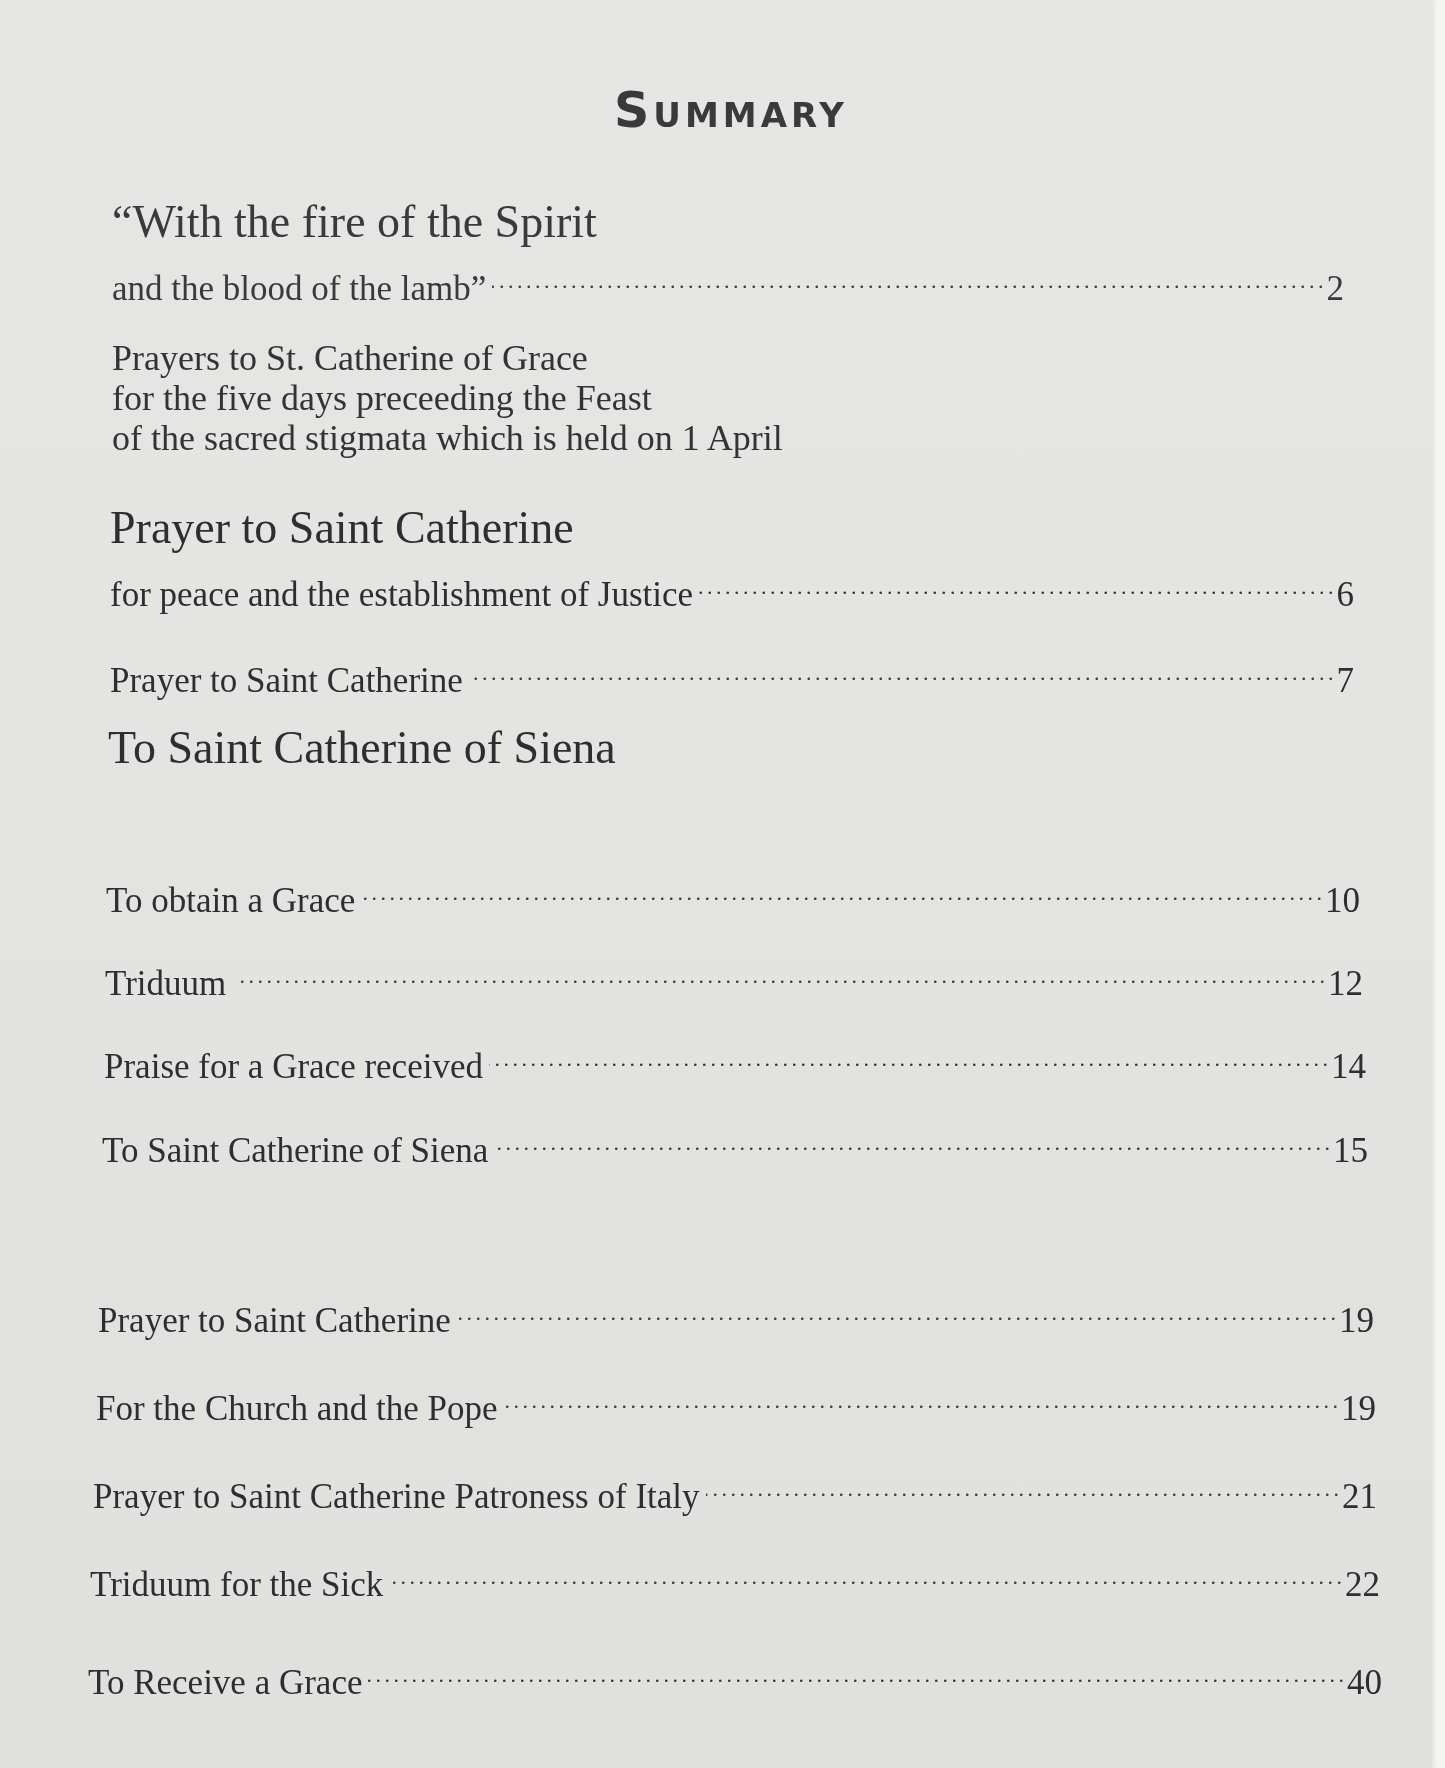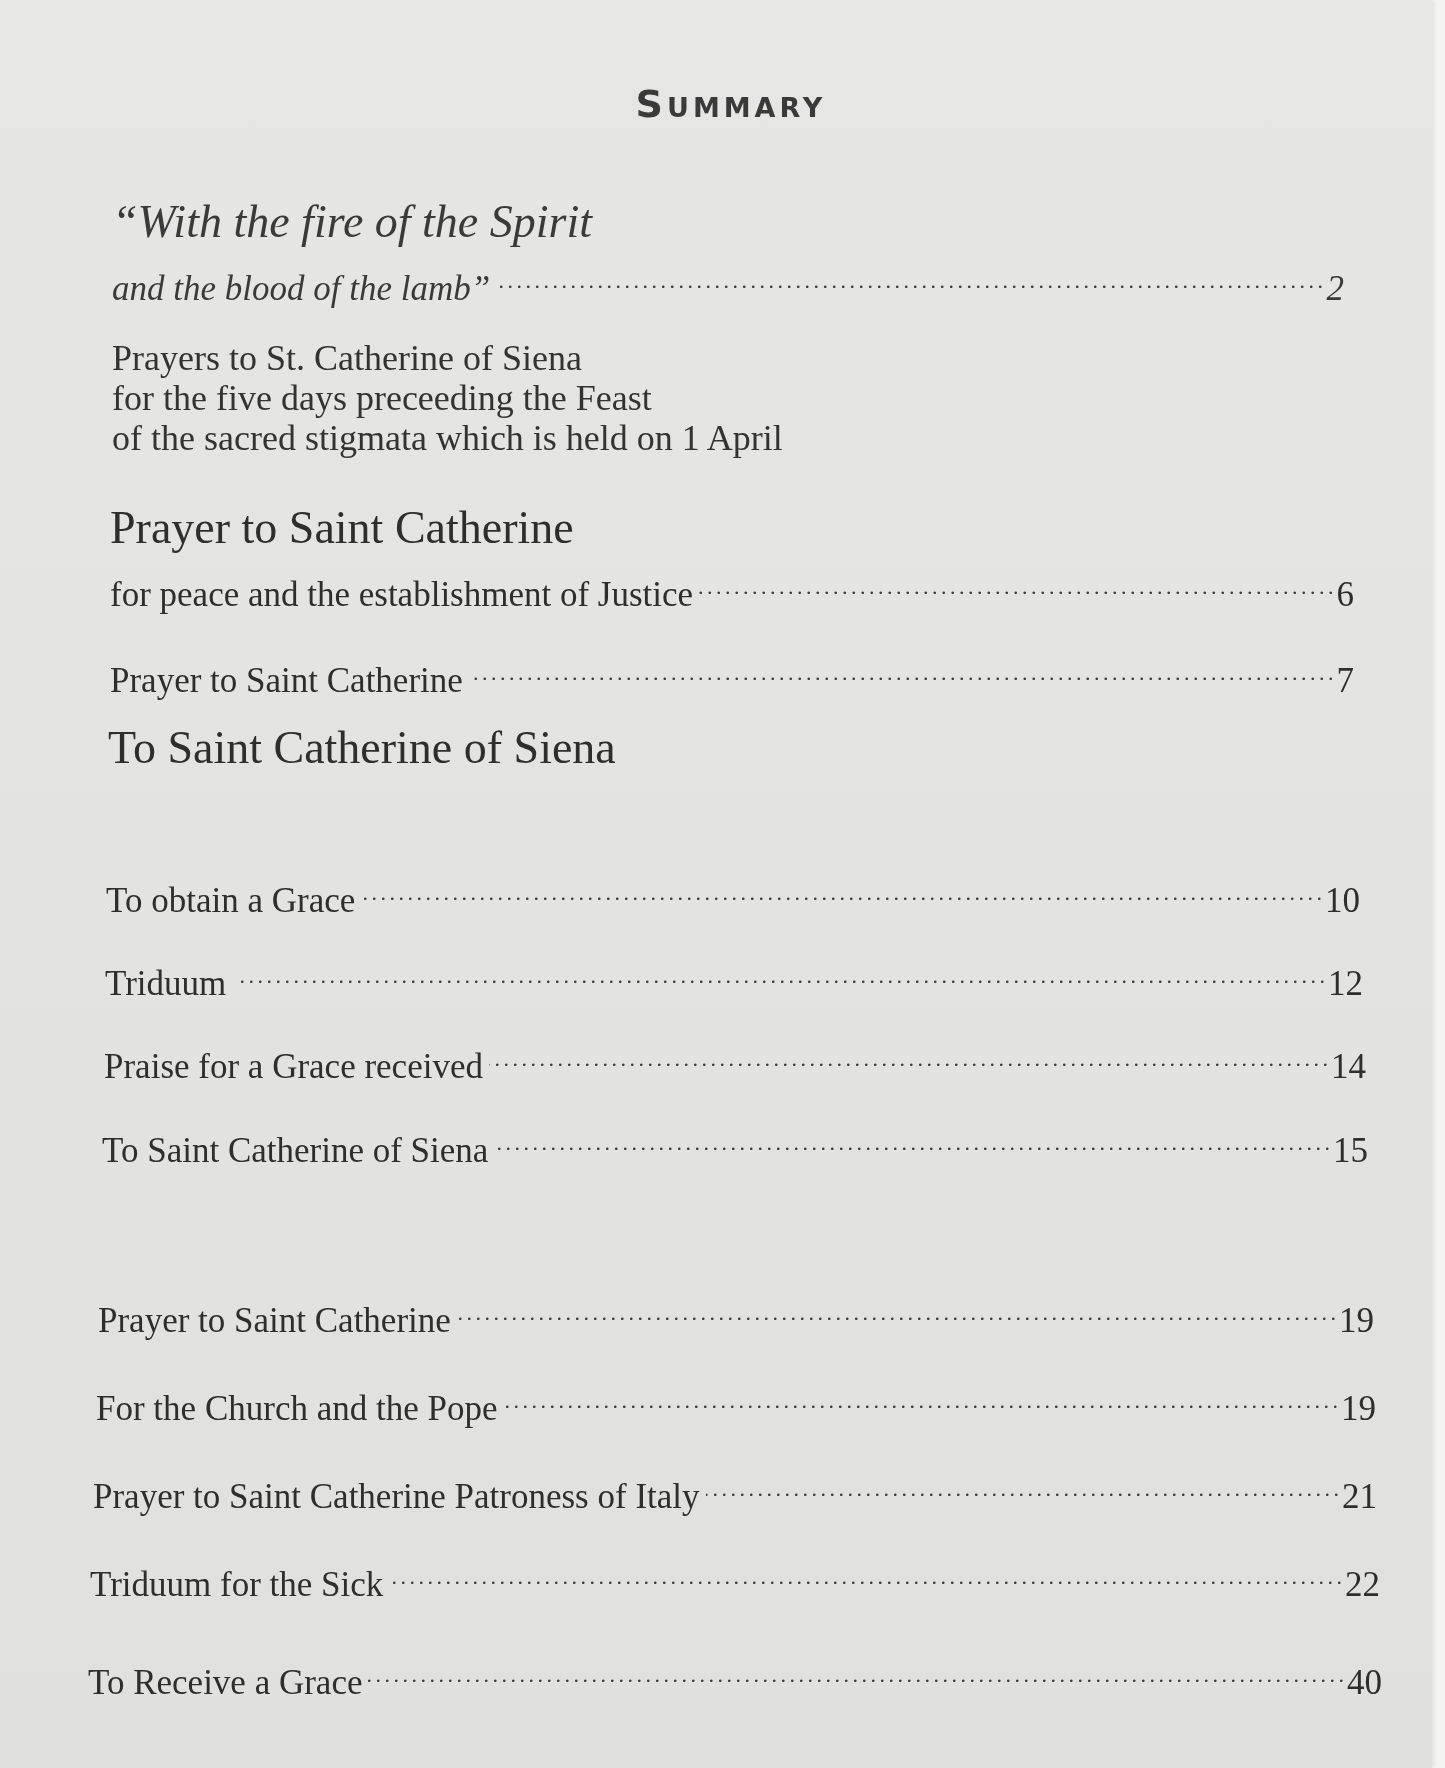--- a/index.html
+++ b/index.html
@@ -26,21 +26,21 @@
     .title {
       position: absolute;
       top: 82px;
       left: 0;
       width: 1432px;
       text-align: center;
       padding-left: 30px;
       box-sizing: border-box;
       font-family: "DejaVu Sans", sans-serif;
       font-weight: bold;
-      font-size: 38px;
+      font-size: 49px;
       letter-spacing: 4px;
       color: #3a3a3a;
       font-variant: small-caps;
     }
     .entry {
       position: absolute;
       font-family: "Liberation Serif", serif;
       color: #2e2e2e;
     }
     .entry .line {
@@ -82,41 +82,40 @@
       text-align: right;
     }
     .entry.sub .line {
       font-size: 36px;
       line-height: 40px;
       color: #333;
     }
     .entry.first .line,
     .entry.first .row {
       color: #3a3a3a;
-      font-style: italic;
     }
   </style>
 </head>
 <body>
 
 <div class="page">
 
   <div class="title">Summary</div>
 
   <div class="entry first" style="left:112px; top:196px; width:1232px;">
     <span class="line">“With the fire of the Spirit</span>
     <div class="row">
       <span class="text">and the blood of the lamb”</span>
       <span class="leader"></span>
       <span class="page-num">2</span>
     </div>
   </div>
 
   <div class="entry sub" style="left:112px; top:338px; width:1000px;">
-    <span class="line">Prayers to St. Catherine of Siena</span>
+    <span class="line">Prayers to St. Catherine of Grace</span>
     <span class="line">for the five days preceeding the Feast</span>
     <span class="line">of the sacred stigmata which is held on 1 April</span>
   </div>
 
   <div class="entry" style="left:110px; top:502px; width:1244px;">
     <span class="line">Prayer to Saint Catherine</span>
     <div class="row">
       <span class="text">for peace and the establishment of Justice</span>
       <span class="leader"></span>
       <span class="page-num">6</span>

